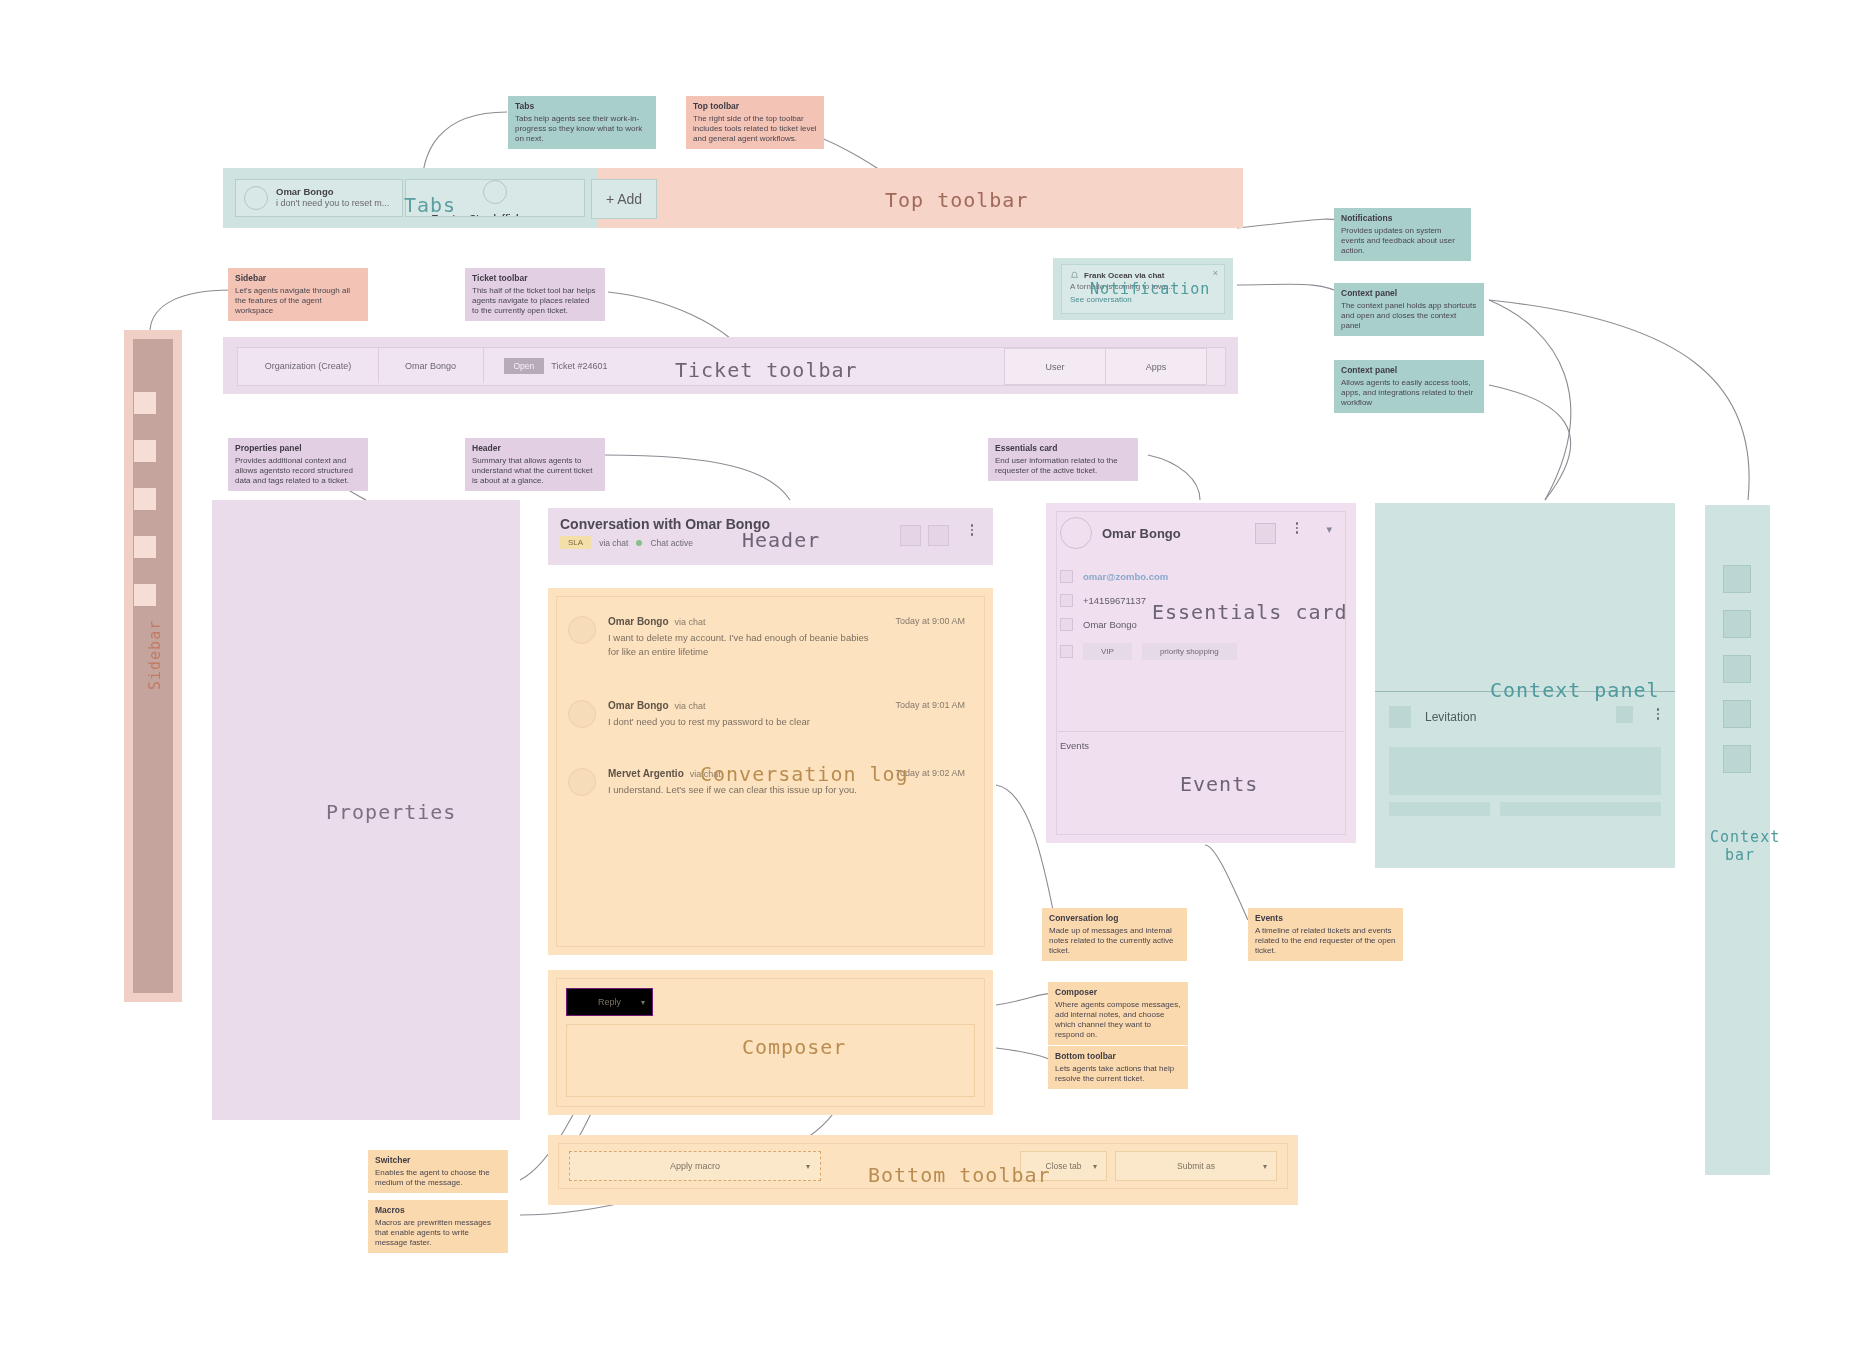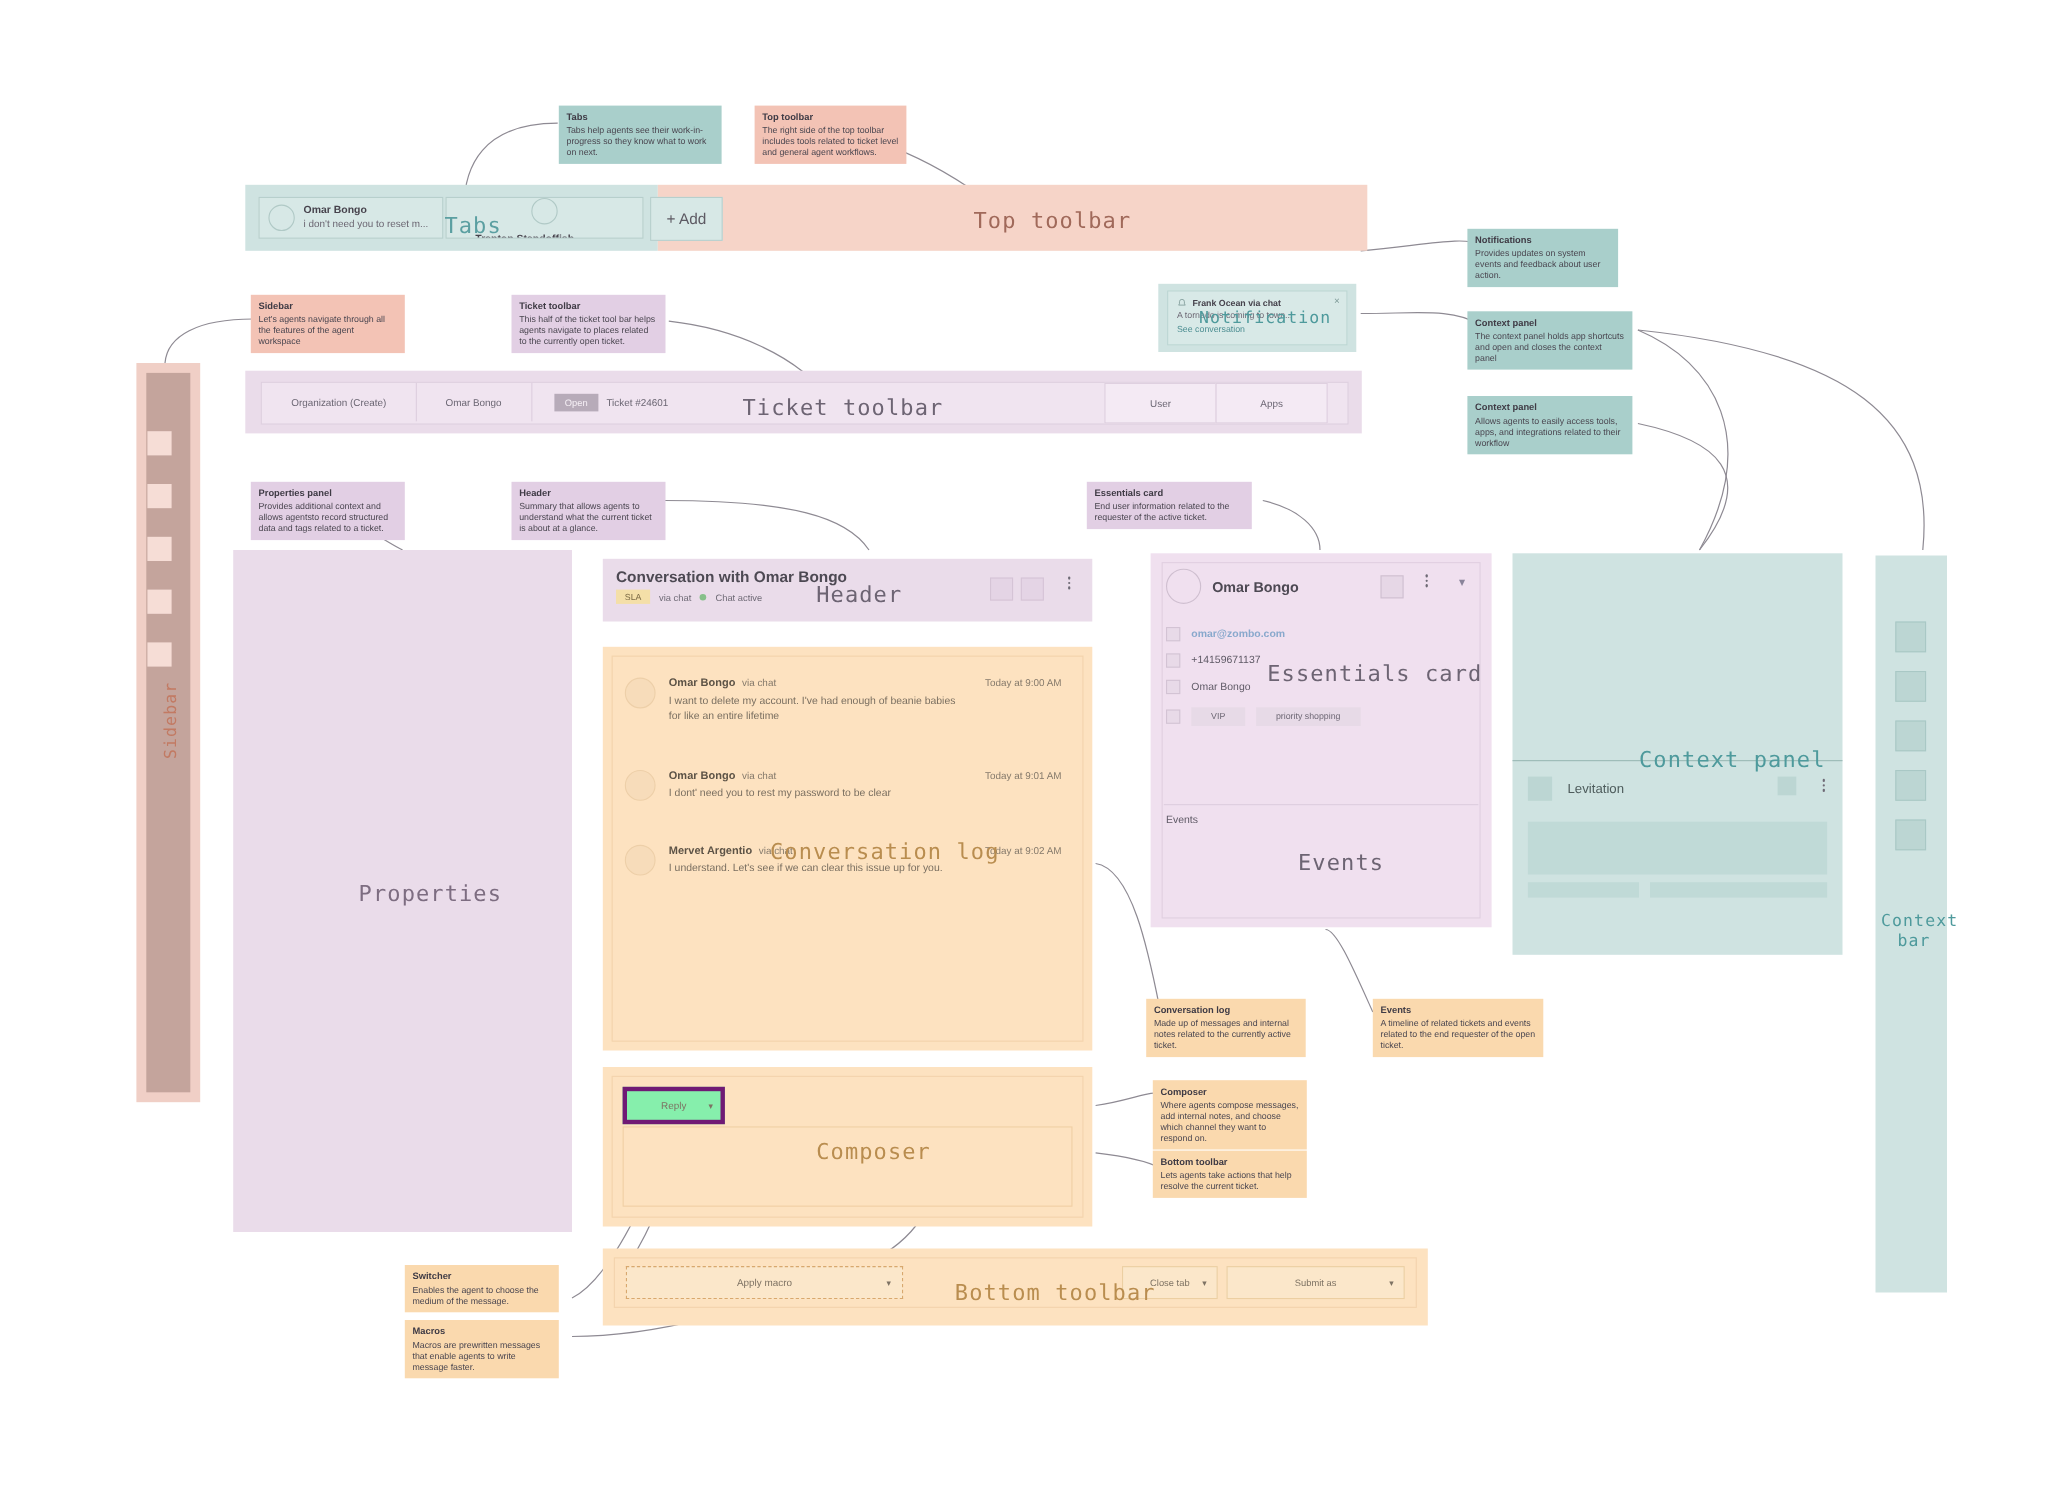--- a/index.html
+++ b/index.html
@@ -91,22 +91,22 @@
   .msgBody{flex:1;}
   .msgTop{display:flex;align-items:baseline;gap:6px;}
   .msgName{font-size:10px;font-weight:bold;color:#5d5346;}
   .msgVia{font-size:9px;color:#857a6b;}
   .msgTime{position:absolute;right:14px;font-size:9px;color:#857a6b;}
   .msgTxt{font-size:9.5px;color:#7a6f60;line-height:1.45;margin-top:4px;}
 
   
   #composer{left:548px;top:970px;width:445px;height:145px;background:#fde2c0;}
   #composer .inner{position:absolute;left:8px;top:8px;right:8px;bottom:8px;border:1px solid #f3d3ac;}
-  .replySel{position:absolute;left:18px;top:18px;width:85px;height:26px;border:4px solid #701a75;
-            background:#86efac;display:flex;align-items:center;justify-content:center;
+  .replySel{position:absolute;left:18px;top:18px;width:85px;height:26px;border:1px solid #701a75;
+            background:#000000;display:flex;align-items:center;justify-content:center;
             font-size:9px;color:#7d7263;}
   .replySel .cv{position:absolute;right:7px;font-size:8px;}
   .composerField{position:absolute;left:18px;top:54px;right:18px;bottom:18px;border:1px solid #f0cfa4;}
 
   
   #bottomtb{left:548px;top:1135px;width:750px;height:70px;background:#fde2c0;}
   #bottomtb .inner{position:absolute;left:10px;top:8px;right:10px;height:44px;border:1px solid #f3d3ac;}
   .macroSel{position:absolute;left:10px;top:7px;width:250px;height:28px;border:1px dashed #d8a86e;
             background:#fbe7ca;display:flex;align-items:center;justify-content:center;
             font-size:9px;color:#7d7263;}

